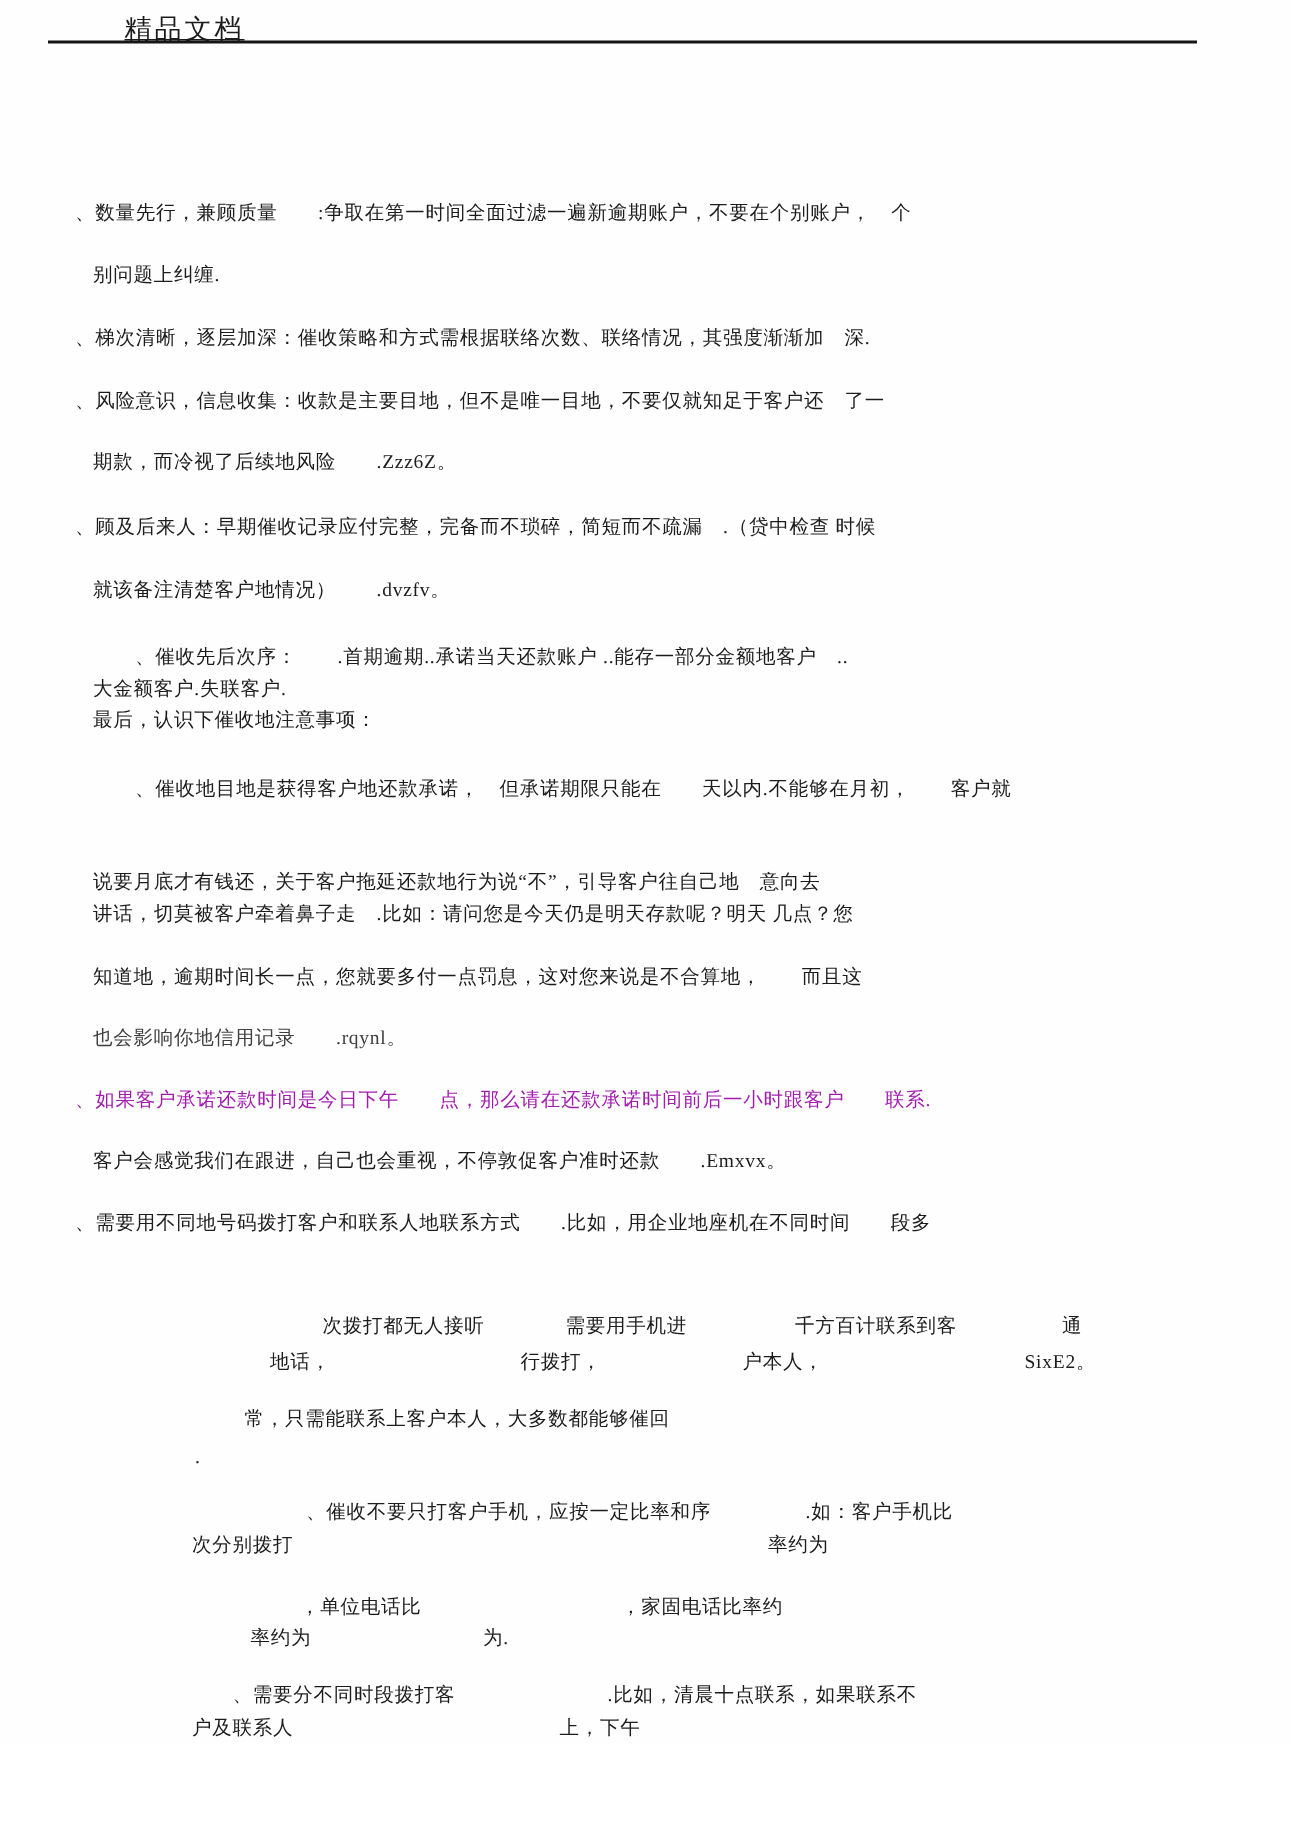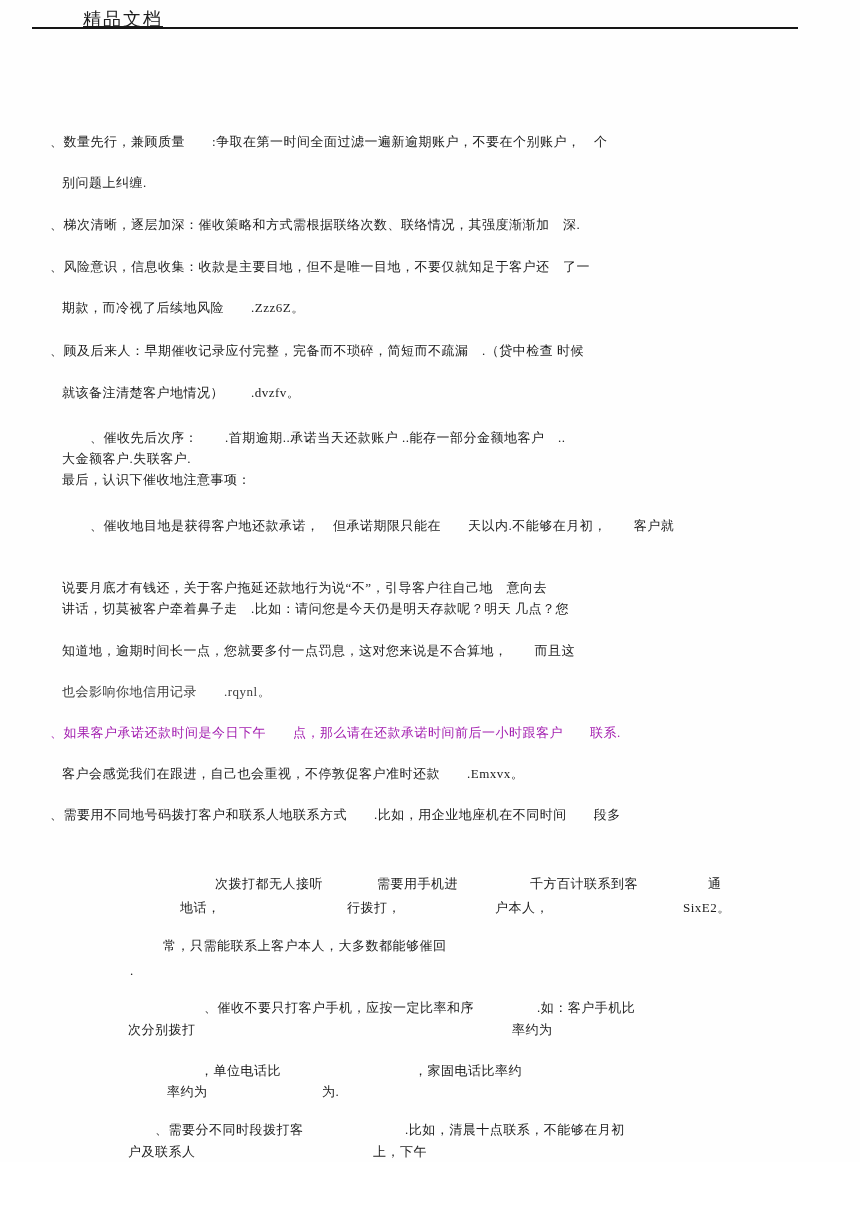--- a/index.html
+++ b/index.html
@@ -88,19 +88,19 @@
       <div class="text-line" style="left: 130px; top: 960px; color: rgb(28, 28, 28);">.</div>
       <div class="text-line" style="left: 160px; top: 997px; color: rgb(28, 28, 28); margin-left: 44px;">、催收不要只打客户手机，应按一定比率和序</div>
       <div class="text-line" style="left: 537px; top: 997px; color: rgb(28, 28, 28);">.如：客户手机比</div>
       <div class="text-line" style="left: 128px; top: 1019px; color: rgb(28, 28, 28);">次分别拨打</div>
       <div class="text-line" style="left: 512px; top: 1019px; color: rgb(28, 28, 28);">率约为</div>
       <div class="text-line" style="left: 200px; top: 1060px; color: rgb(28, 28, 28);">，单位电话比</div>
       <div class="text-line" style="left: 414px; top: 1060px; color: rgb(28, 28, 28);">，家固电话比率约</div>
       <div class="text-line" style="left: 167px; top: 1081px; color: rgb(28, 28, 28);">率约为</div>
       <div class="text-line" style="left: 322px; top: 1081px; color: rgb(28, 28, 28);">为.</div>
       <div class="text-line" style="left: 155px; top: 1119px; color: rgb(28, 28, 28);">、需要分不同时段拨打客</div>
-      <div class="text-line" style="left: 405px; top: 1119px; color: rgb(28, 28, 28);">.比如，清晨十点联系，不能够在月初</div>
+      <div class="text-line" style="left: 405px; top: 1119px; color: rgb(28, 28, 28);">.比如，清晨十点联系，如果联系不</div>
       <div class="text-line" style="left: 128px; top: 1141px; color: rgb(28, 28, 28);">户及联系人</div>
       <div class="text-line" style="left: 373px; top: 1141px; color: rgb(28, 28, 28);">上，下午</div>
     </div>
 
   <span class="page-number">3</span>
 </div>
 
 </body></html>

